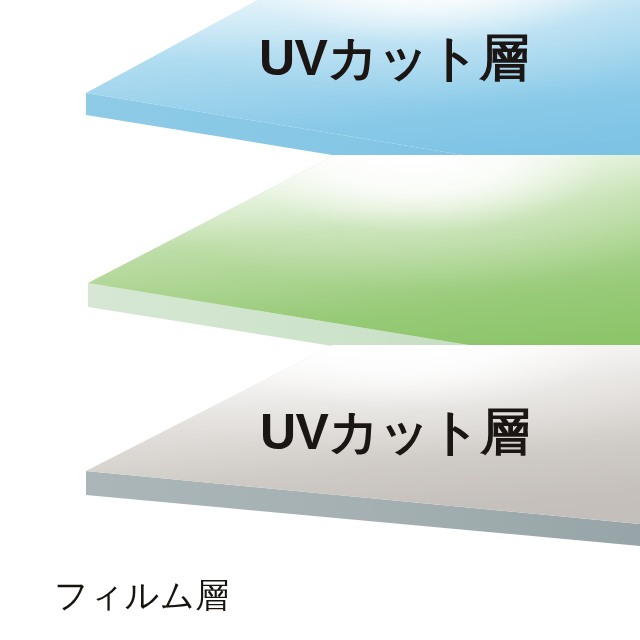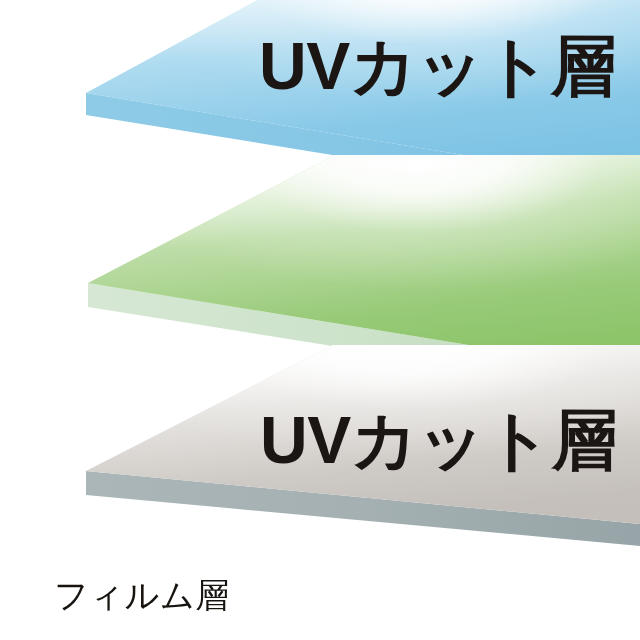--- a/index.html
+++ b/index.html
@@ -29,21 +29,21 @@
     height: 640px;
     display: block;
   }
 
   
   .slab-label {
     position: absolute;
     margin: 0;
     white-space: nowrap;
     font-weight: 700;
-    font-size: 66px;
+    font-size: 50px;
     line-height: 1;
     letter-spacing: -0.5px;
     color: #1b1613;
     font-family: "Liberation Sans", "DejaVu Sans", sans-serif;
     pointer-events: none;
   }
 
   #label-top     { left: 259px; top: 33px;  }
   #label-middle  { left: 250px; top: 218px; }
   #label-bottom  { left: 260px; top: 407px; }

